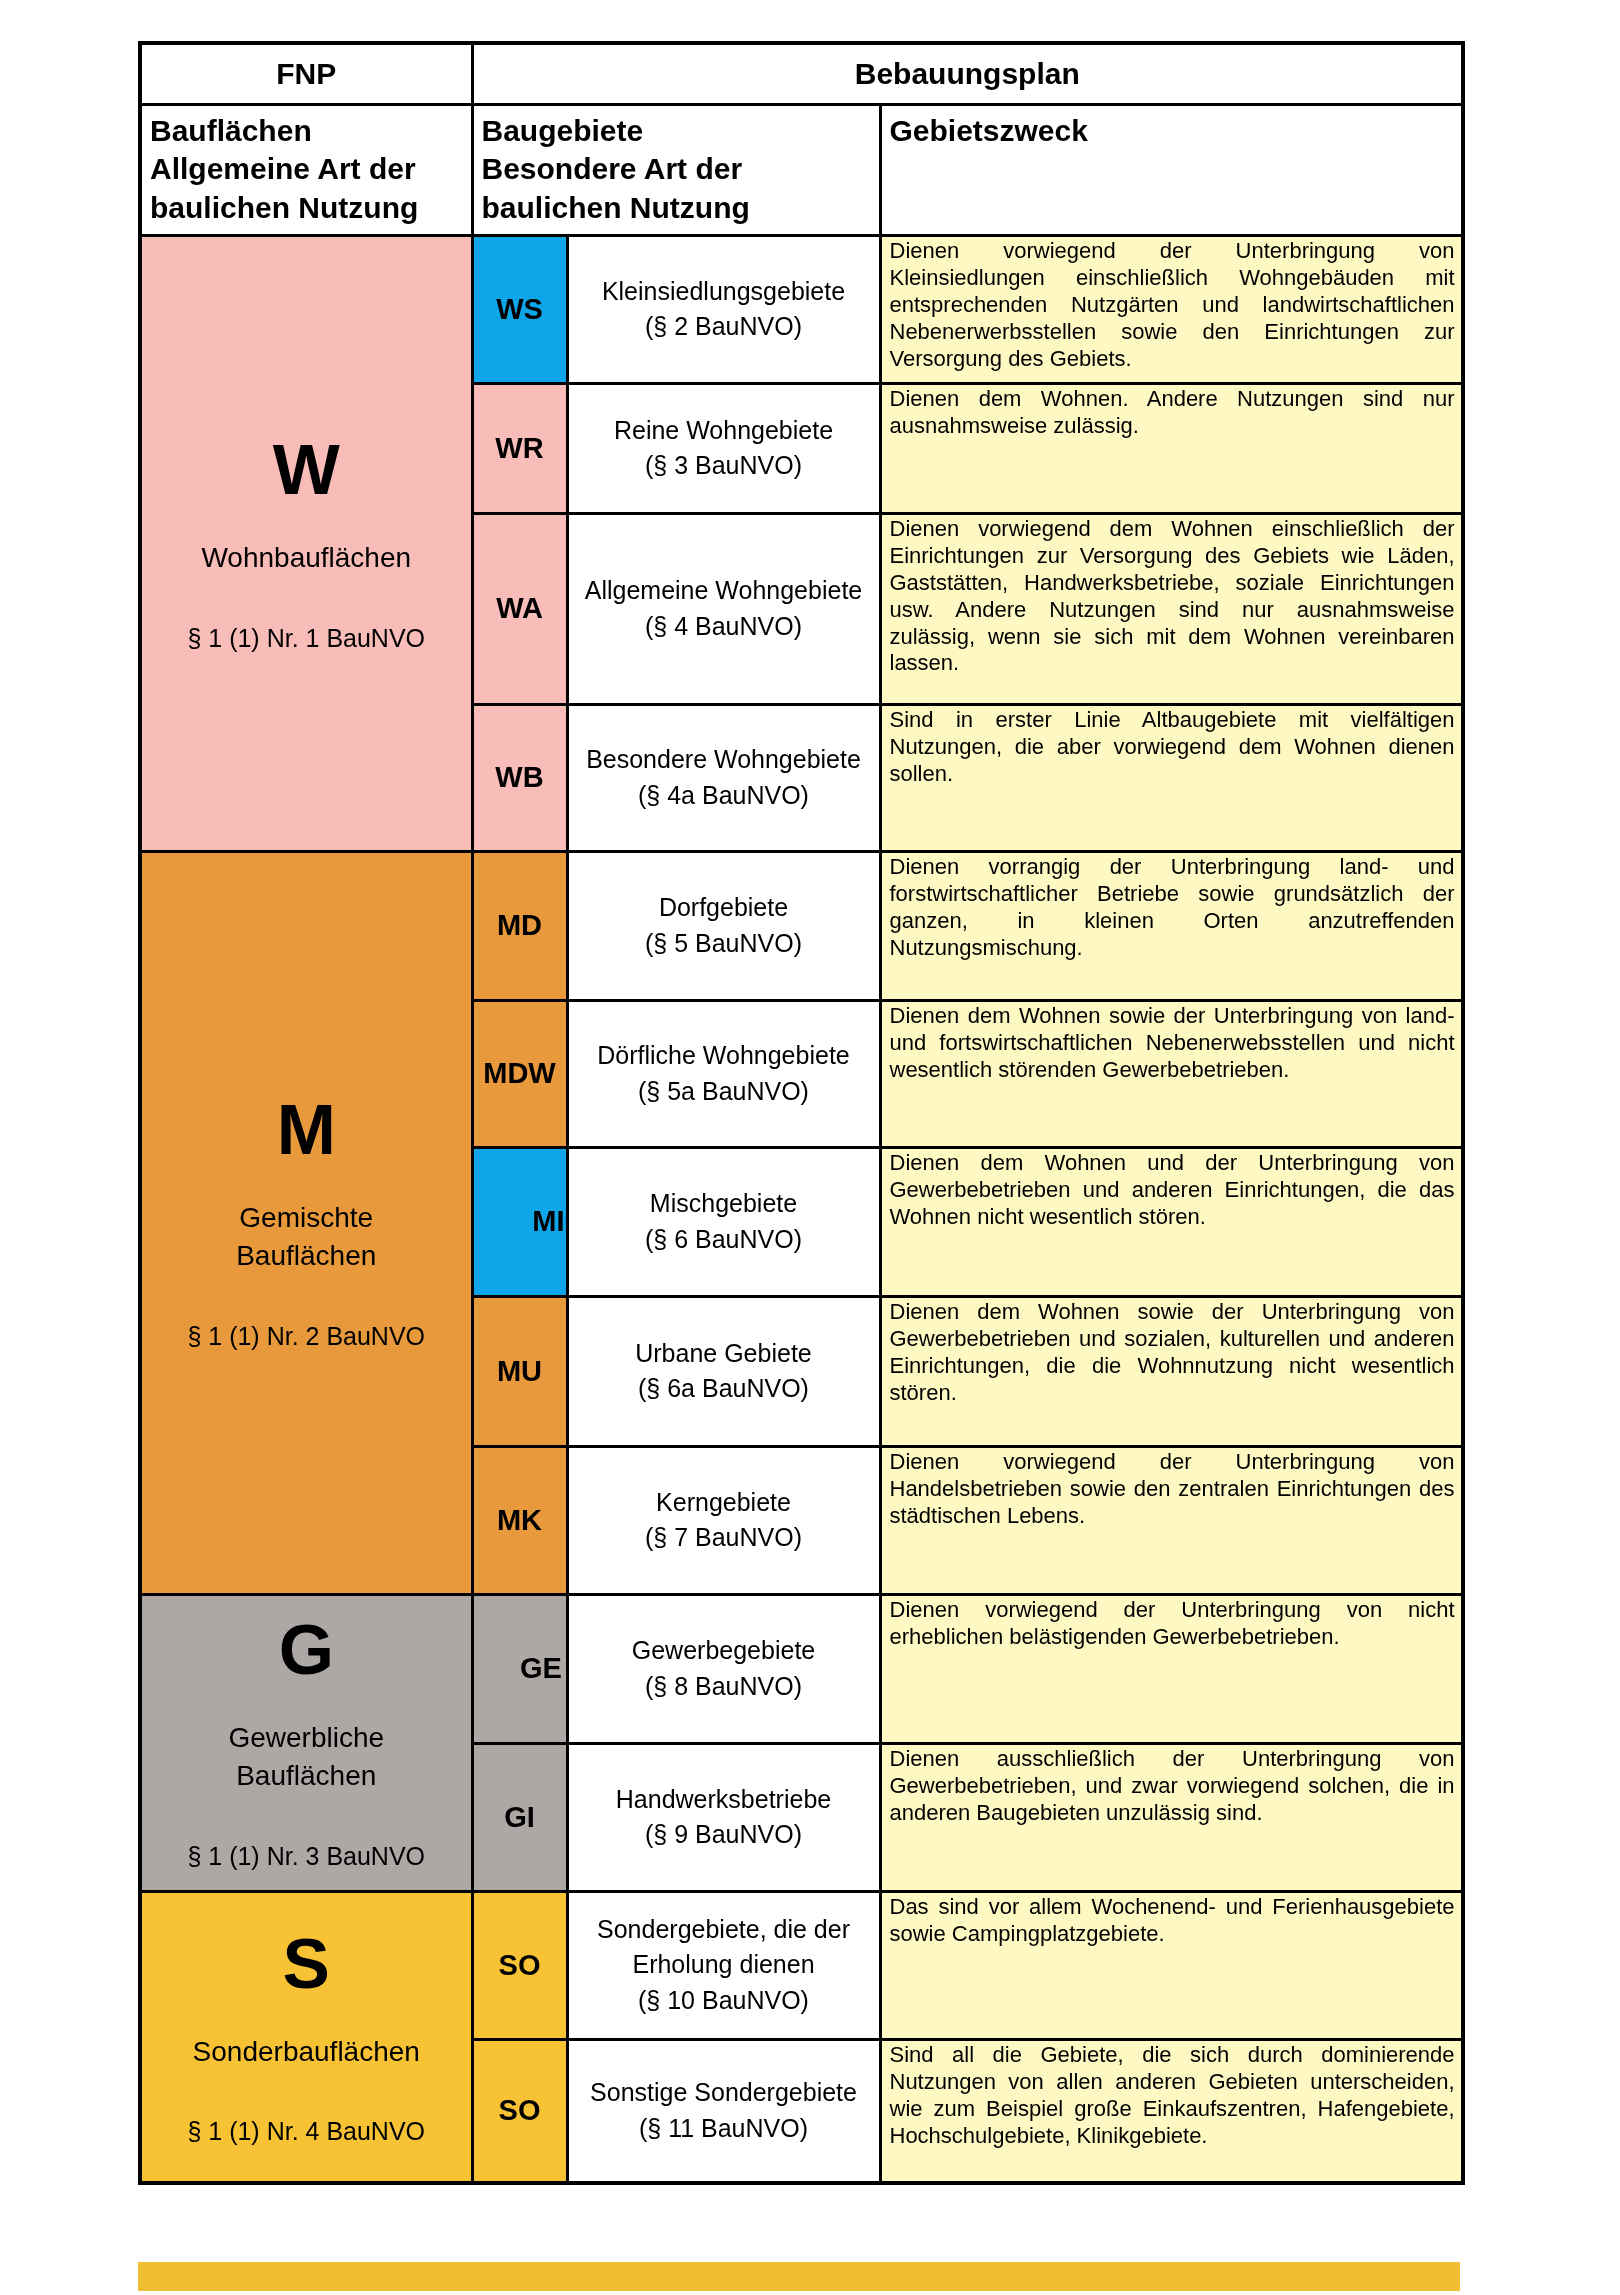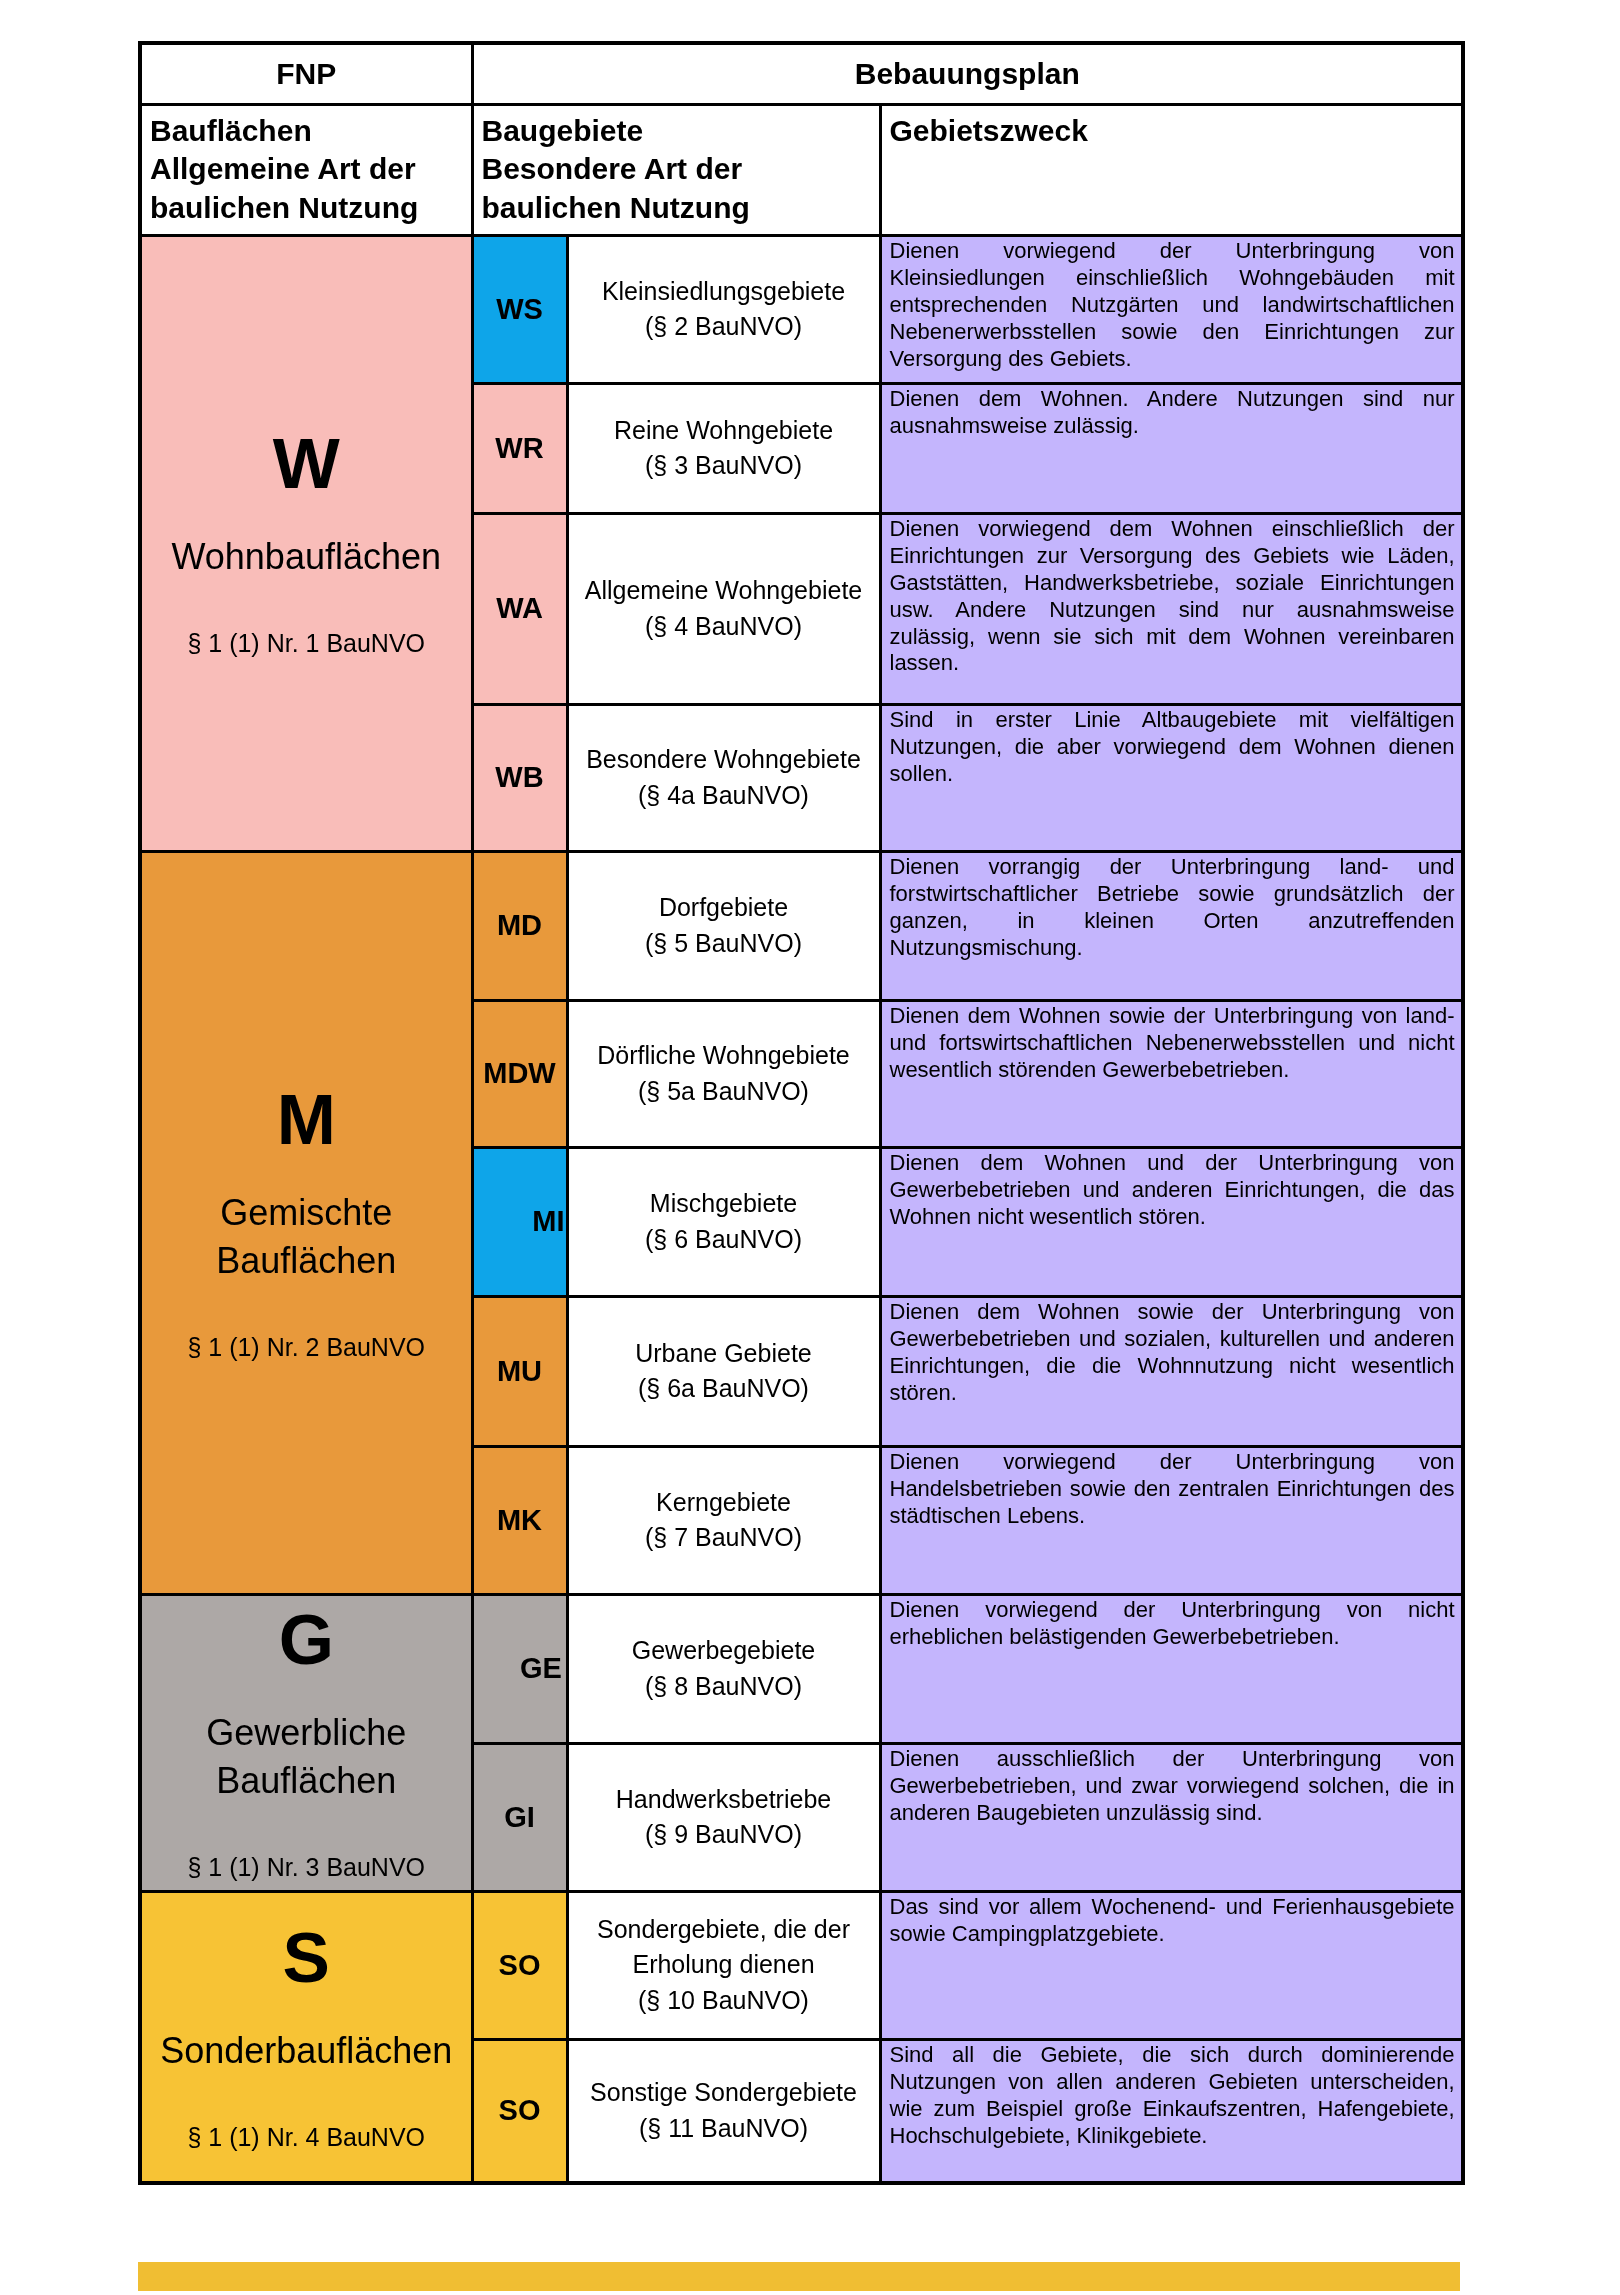--- a/index.html
+++ b/index.html
@@ -28,27 +28,27 @@
   tbody tr:nth-child(7){height:149px;}
   tbody tr:nth-child(8){height:150px;}
   tbody tr:nth-child(9){height:148px;}
   tbody tr:nth-child(10){height:149px;}
   tbody tr:nth-child(11){height:148px;}
   tbody tr:nth-child(12){height:148px;}
   tbody tr:nth-child(13){height:144px;}
 
   td.group{text-align:center;vertical-align:middle;padding:0 8px;}
   .gletter{font-size:71px;font-weight:bold;line-height:1;margin-bottom:34px;}
-  .gname{font-size:36px;line-height:1.35;}
+  .gname{font-size:28px;line-height:1.35;}
   .gref{font-size:25px;margin-top:47px;}
 
   td.code{text-align:center;vertical-align:middle;font-weight:bold;font-size:29px;}
   td.nm{text-align:center;vertical-align:middle;background:#fff;padding:0 13px;}
   .nm-name,.nm-ref{font-size:25px;line-height:1.42;}
-  td.zw{vertical-align:top;background:#c4b5fd;padding:1.6px 6.5px 1.6px 8px;}
+  td.zw{vertical-align:top;background:#fef9c3;padding:1.6px 6.5px 1.6px 8px;}
   .zw-text{margin:0;font-size:22px;line-height:1.22;text-align:justify;}
 
   #footer-bar{position:absolute;left:138px;top:2262px;width:1322px;height:29px;}
 </style>
 </head>
 <body>
 
 <div id="page">
 
   <table class="tbl">

